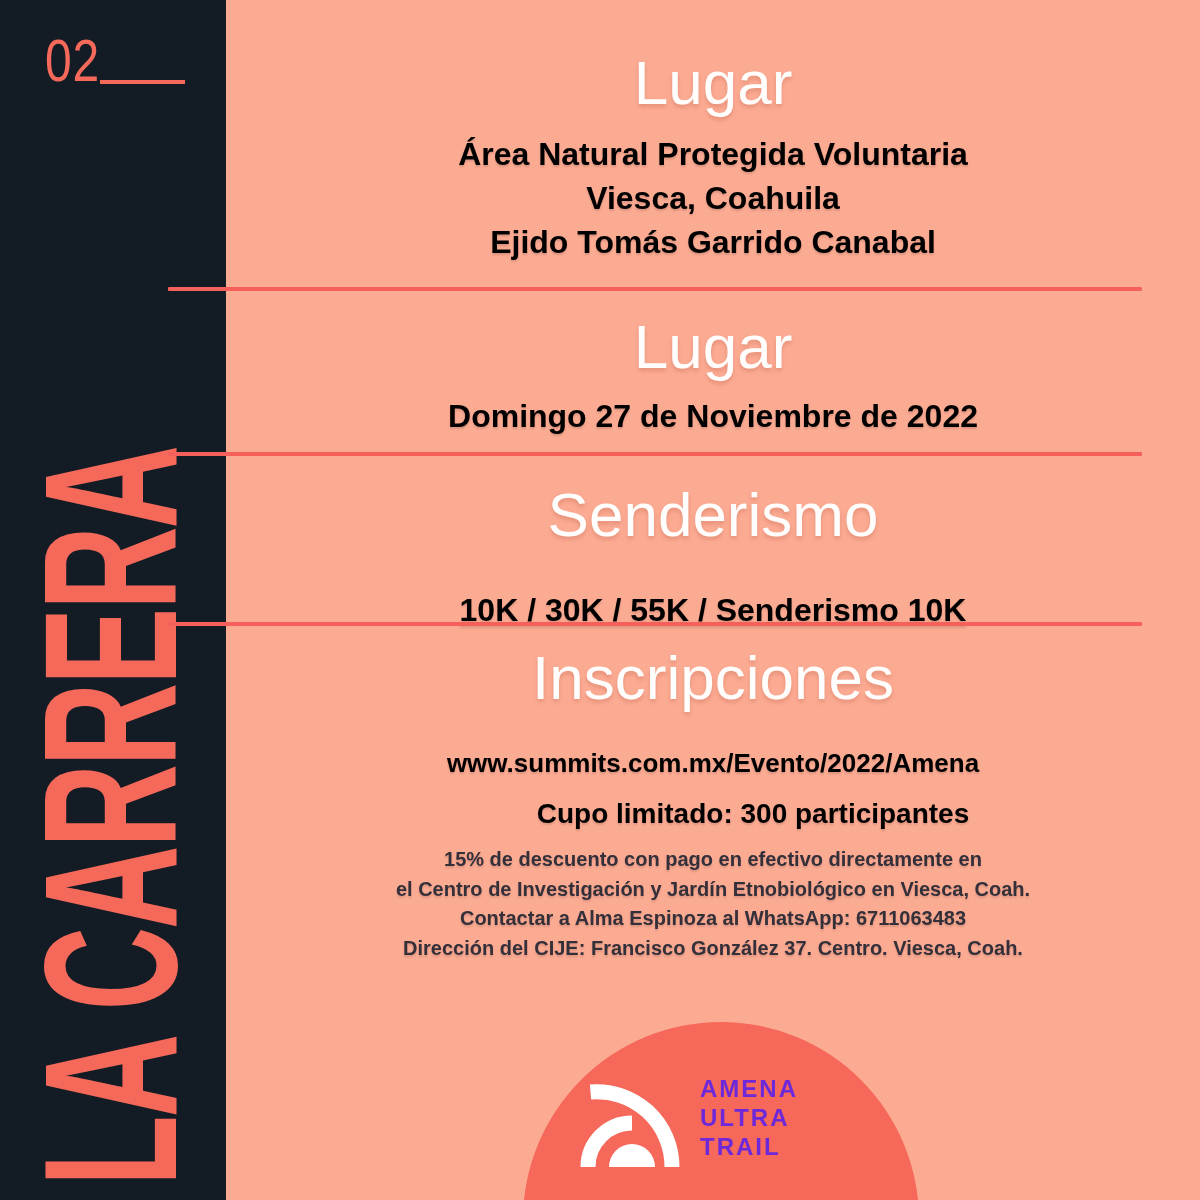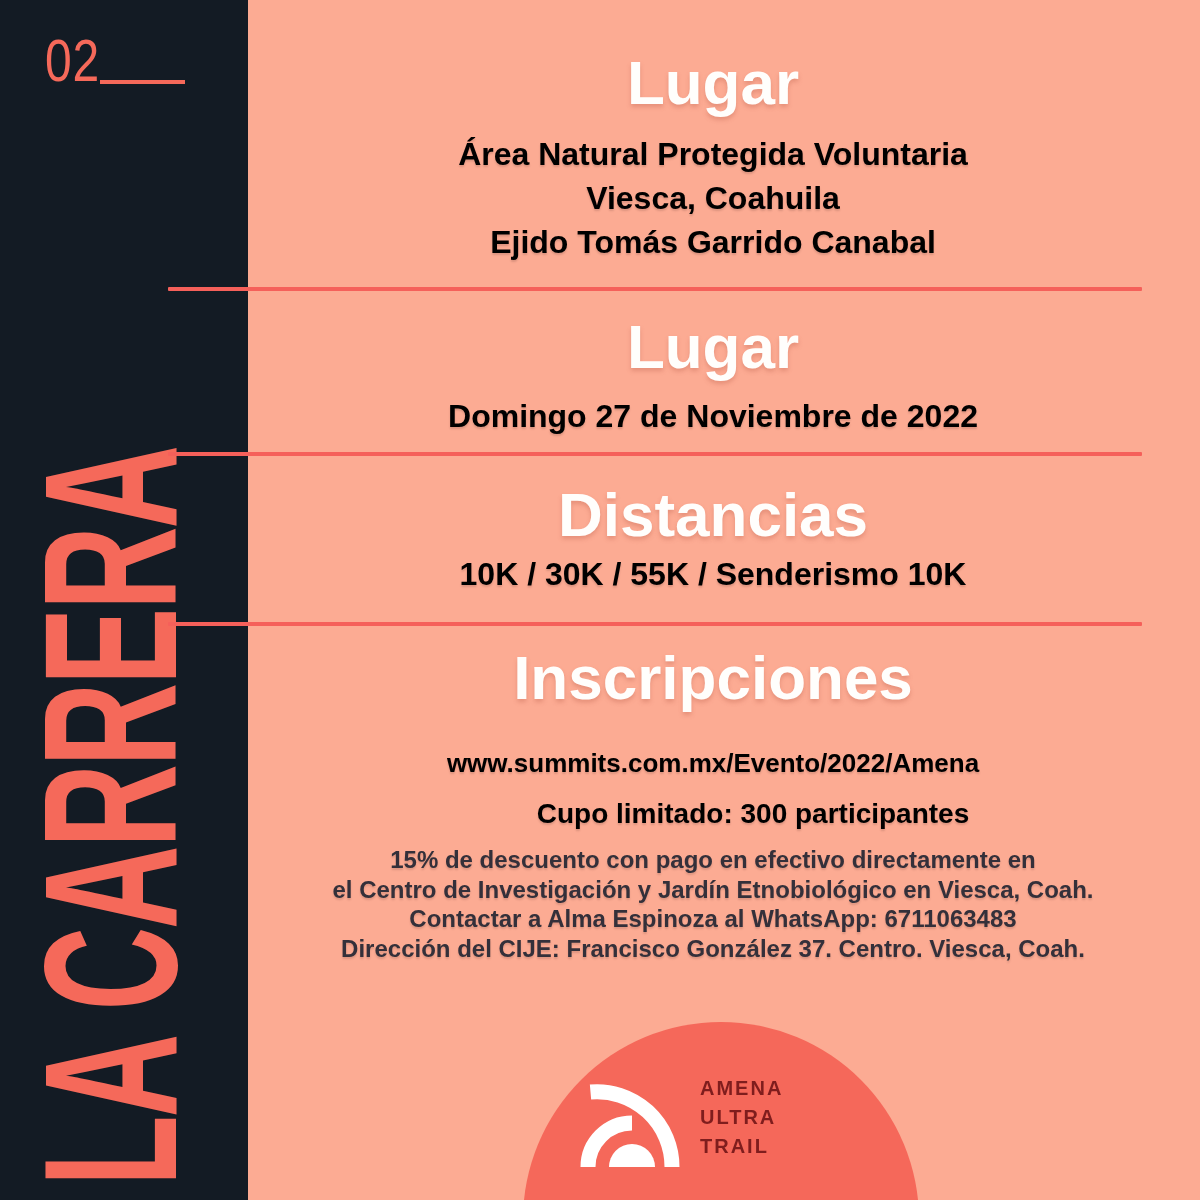--- a/index.html
+++ b/index.html
@@ -3,71 +3,71 @@
 <meta charset="utf-8">
 <style>
   html,body{margin:0;padding:0;}
   body{background:#fcab93;width:1200px;height:1200px;overflow:hidden;}
   .poster{
     position:relative;width:1200px;height:1200px;overflow:hidden;
     background:#fcab93;
     font-family:"Liberation Sans", sans-serif;
   }
   
-  .sidebar{position:absolute;left:0;top:0;width:226px;height:1200px;background:#131b24;padding-left:22px;}
+  .sidebar{position:absolute;left:0;top:0;width:226px;height:1200px;background:#131b24;}
   .section-number{
     position:absolute;left:45px;top:31px;
     font-size:60px;font-weight:400;line-height:1;color:#f5695a;
     transform:scaleX(0.8);transform-origin:0 0;letter-spacing:1px;
   }
   .number-underline{position:absolute;left:100px;top:80px;width:85px;height:4px;background:#f5695a;}
   .vertical-title{
     position:absolute;left:15px;top:1186px;
     font-size:190px;font-weight:700;line-height:1;letter-spacing:-0.02em;
     color:#f5695a;white-space:nowrap;
     transform:rotate(-90deg) scaleX(0.61);
     transform-origin:0 0;
   }
   
   .content{position:absolute;left:226px;top:0;width:974px;height:1200px;}
   .content > div{position:absolute;left:0;width:974px;text-align:center;}
   .heading{
-    font-size:62px;font-weight:700;line-height:74px;color:#fffefc;
+    font-size:62px;font-weight:400;line-height:74px;color:#fffefc;
     text-shadow:0 3px 4px rgba(190,95,75,0.35);
   }
   .body-text{
     font-size:32px;font-weight:700;line-height:44px;color:#000000;
     text-shadow:0 2px 2px rgba(80,45,40,0.18);
   }
   .h-lugar{top:46px;}
   .t-lugar{top:132px;}
   .h-fecha{top:310px;}
   .t-fecha{top:394px;}
   .h-distancias{top:478px;}
-  .t-distancias{top:552px;}
+  .t-distancias{top:588px;text-decoration:underline;}
   .h-inscripciones{top:641px;}
   .t-url{top:740px;font-size:26px;line-height:46px;}
   .t-cupo{top:797px;font-size:28px;line-height:34px;padding-left:40px;}
-  .t-fineprint{top:845px;font-size:24px;line-height:29.5px;font-weight:700;color:#34303a;text-shadow:0 2px 2px rgba(80,45,40,0.18);}
+  .t-fineprint{top:845px;font-size:20px;line-height:29.5px;font-weight:700;color:#34303a;text-shadow:0 2px 2px rgba(80,45,40,0.18);}
   .divider{
     position:absolute;left:50%;margin-left:-58px;width:116px;height:4px;
     background:#f5605a;border-radius:1px;
   }
   .div1{top:287px;}
   .div2{top:452px;}
   .div3{top:622px;}
   
   .dome{
     position:absolute;left:523px;top:1022px;width:396px;height:396px;
     border-radius:50%;background:#f5685a;
   }
   .logo-icon{position:absolute;left:572px;top:1077px;width:115px;height:98px;overflow:visible;}
   .logo-text{
     position:absolute;left:700px;top:1074px;
-    color:#7f1d1d;font-weight:700;font-size:20px;line-height:29px;letter-spacing:2px;
+    color:#6d28d9;font-weight:700;font-size:24px;line-height:29px;letter-spacing:2px;
   }
 </style>
 </head>
 <body>
 
 <div class="poster">
 
   <div class="sidebar">
     <div class="section-number">02</div>
     <div class="number-underline"></div>
@@ -81,21 +81,21 @@
       <div>Área Natural Protegida Voluntaria</div>
       <div>Viesca, Coahuila</div>
       <div>Ejido Tomás Garrido Canabal</div>
     </div>
     <div class="divider div1"></div>
 
     <div class="heading h-fecha">Lugar</div>
     <div class="body-text t-fecha">Domingo 27 de Noviembre de 2022</div>
     <div class="divider div2"></div>
 
-    <div class="heading h-distancias">Distancias</div>
+    <div class="heading h-distancias">Senderismo</div>
     <div class="body-text t-distancias">10K / 30K / 55K / Senderismo 10K</div>
     <div class="divider div3"></div>
 
     <div class="heading h-inscripciones">Inscripciones</div>
     <div class="body-text t-url">www.summits.com.mx/Evento/2022/Amena</div>
     <div class="body-text t-cupo">Cupo limitado: 300 participantes</div>
     <div class="t-fineprint">
       <div>15% de descuento con pago en efectivo directamente en</div>
       <div>el Centro de Investigación y Jardín Etnobiológico en Viesca, Coah.</div>
       <div>Contactar a Alma Espinoza al WhatsApp: 6711063483</div>

